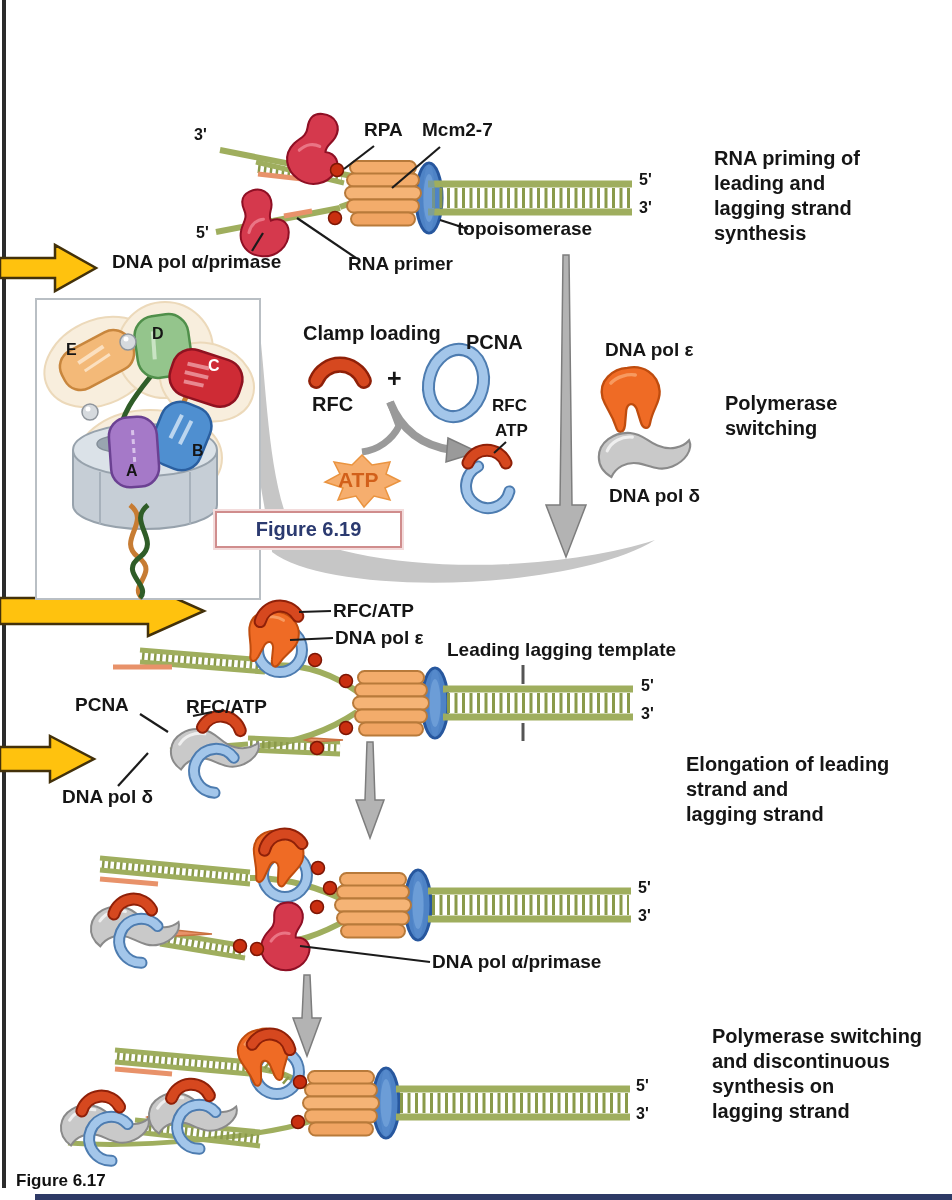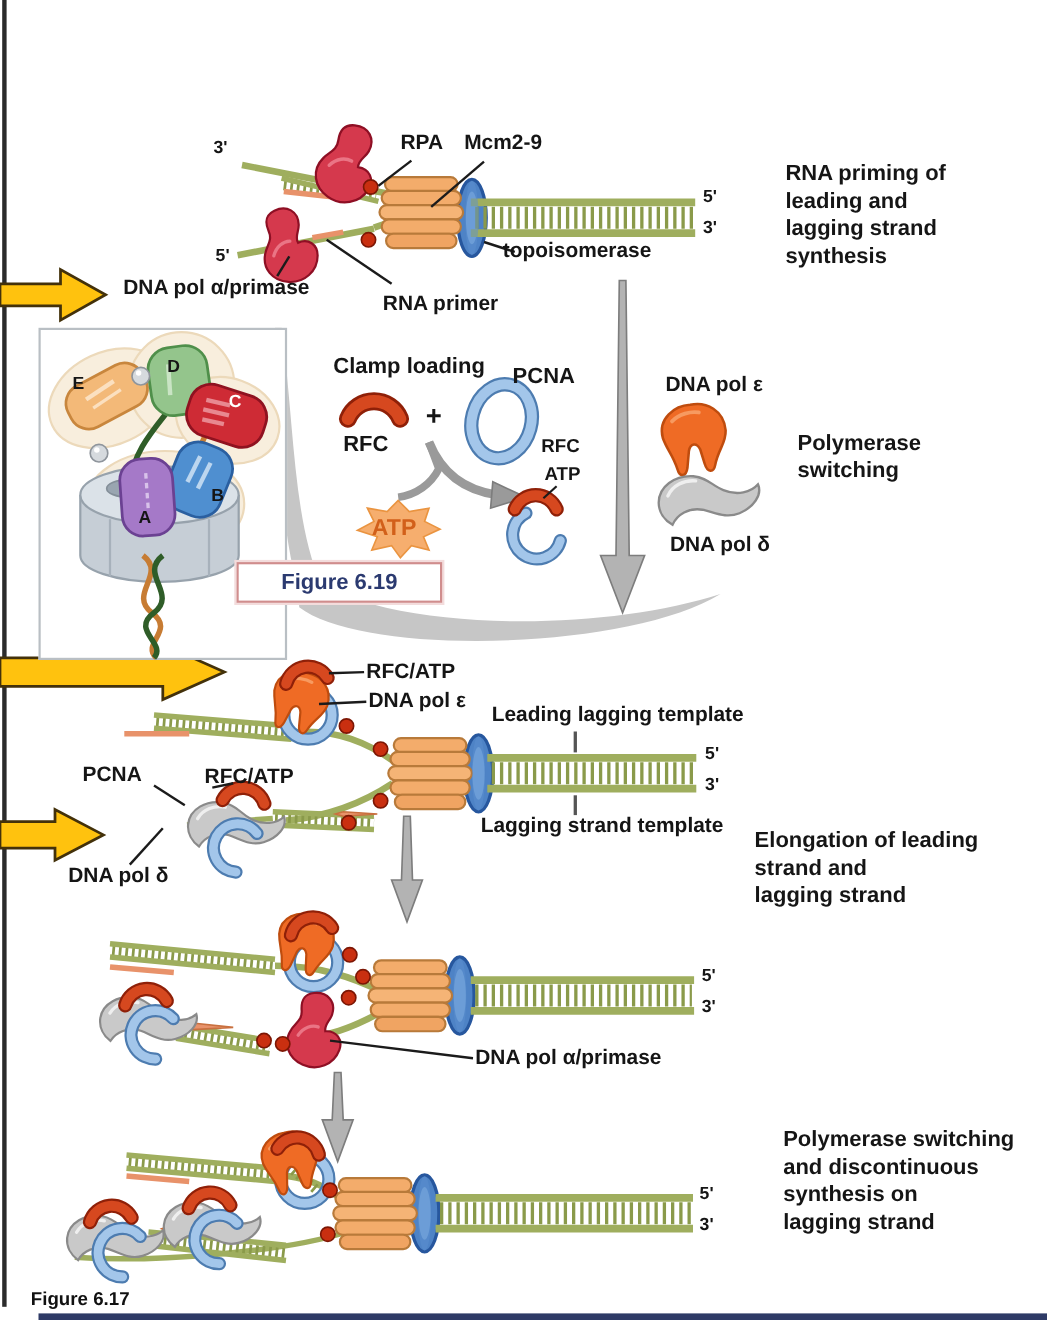--- a/index.html
+++ b/index.html
@@ -12,21 +12,21 @@
   .stage-txt{font-size:20px;line-height:25px;width:240px;}
   .small{font-size:17px;}
   .big{font-size:20px;}
   .plus{font-size:25px;}
   .atp-txt{font-size:21px;color:#d2601a;}
   .sub-letter{font-size:16px;}
   .white{color:#ffffff;}
   #fig619{position:absolute;left:215px;top:511px;width:183px;height:33px;background:#ffffff;
           border:2px solid #d08d8d;box-shadow:0 0 0 2px #f3dcdc;display:flex;align-items:center;
           justify-content:center;font-weight:bold;font-size:20px;color:#2b3a70;}
-  #caption617{position:absolute;left:28px;top:1171px;font-weight:bold;font-size:17px;color:#111;}
+  #caption617{position:absolute;left:16px;top:1171px;font-weight:bold;font-size:17px;color:#111;}
   #bottombar{position:absolute;left:35px;top:1194px;width:917px;height:6px;background:#2e3a66;}
   #leftrule{position:absolute;left:2px;top:0;width:4px;height:1188px;background:#2b2b2b;}
   #insetbox{position:absolute;left:35px;top:298px;width:222px;height:298px;background:#ffffff;
             border:2px solid #b9bfc4;}
   #clampbox{position:absolute;left:295px;top:318px;width:237px;height:199px;background:#fbe5c4;
             border-radius:6px;}
 </style>
 </head>
 <body>
 
@@ -289,27 +289,27 @@
     <use href="#def-pcna-open" transform="translate(487,487) rotate(40)"></use>
     <use href="#def-rfc" transform="translate(487,456)"></use>
     <line x1="506" y1="442" x2="494" y2="453" stroke="#1b1b1b" stroke-width="2"></line>
   </g>
 </svg>
 
 <div id="clampbox" style="z-index:-1"></div>
 
 <div class="lbl prime" style="left:194px;top:126px">3'</div>
 <div class="lbl" style="left:364px;top:119px">RPA</div>
-<div class="lbl" style="left:422px;top:119px">Mcm2-9</div>
+<div class="lbl" style="left:422px;top:119px">Mcm2-7</div>
 <div class="lbl prime" style="left:639px;top:171px">5'</div>
 <div class="lbl prime" style="left:639px;top:199px">3'</div>
 <div class="lbl" style="left:457px;top:218px">topoisomerase</div>
 <div class="lbl prime" style="left:196px;top:224px">5'</div>
 <div class="lbl" style="left:112px;top:251px">DNA pol α/primase</div>
-<div class="lbl" style="left:348px;top:266px">RNA primer</div>
+<div class="lbl" style="left:348px;top:253px">RNA primer</div>
 <div class="lbl stage-txt" style="left:714px;top:146px">RNA priming of
 leading and
 lagging strand
 synthesis</div>
 
 <div class="lbl big" style="left:303px;top:322px">Clamp loading</div>
 <div class="lbl big" style="left:312px;top:393px">RFC</div>
 <div class="lbl plus" style="left:387px;top:364px">+</div>
 <div class="lbl big" style="left:466px;top:331px">PCNA</div>
 <div class="lbl atp-txt" style="left:338px;top:468px">ATP</div>
@@ -326,21 +326,20 @@
 <div class="lbl" style="left:605px;top:339px">DNA pol ε</div>
 <div class="lbl stage-txt" style="left:725px;top:391px">Polymerase
 switching</div>
 <div class="lbl" style="left:609px;top:485px">DNA pol δ</div>
 
 <div class="lbl" style="left:333px;top:600px">RFC/ATP</div>
 <div class="lbl" style="left:335px;top:627px">DNA pol ε</div>
 <div class="lbl" style="left:447px;top:639px">Leading lagging template</div>
 <div class="lbl prime" style="left:641px;top:677px">5'</div>
 <div class="lbl prime" style="left:641px;top:705px">3'</div>
-<div class="lbl" style="left:437px;top:740px">Lagging strand template</div>
 <div class="lbl" style="left:75px;top:694px">PCNA</div>
 <div class="lbl" style="left:186px;top:696px">RFC/ATP</div>
 <div class="lbl" style="left:62px;top:786px">DNA pol δ</div>
 <div class="lbl stage-txt" style="left:686px;top:752px">Elongation of leading
 strand and
 lagging strand</div>
 
 <div class="lbl prime" style="left:638px;top:879px">5'</div>
 <div class="lbl prime" style="left:638px;top:907px">3'</div>
 <div class="lbl" style="left:432px;top:951px">DNA pol α/primase</div>

